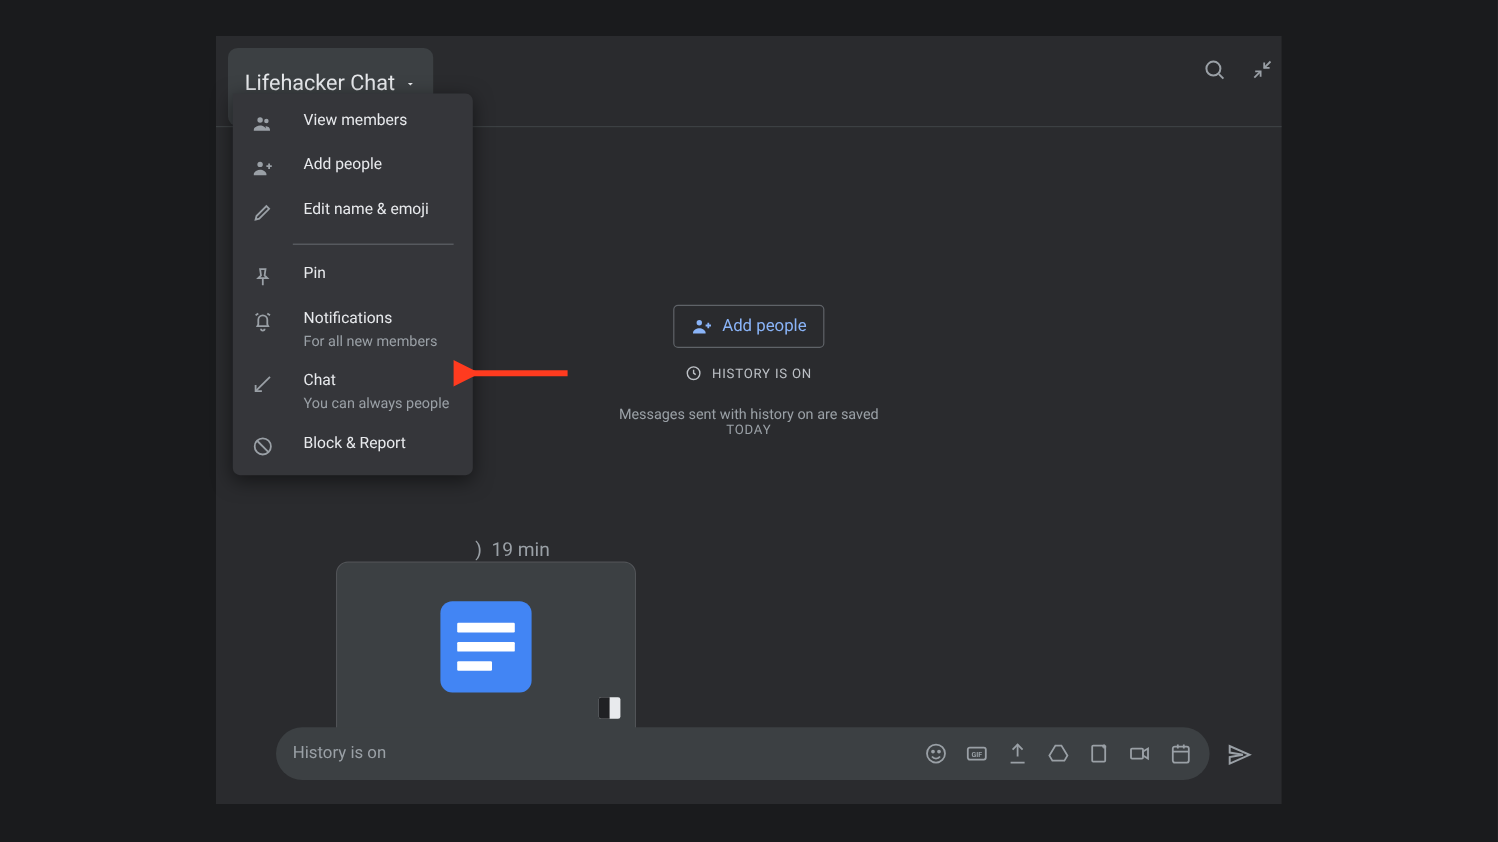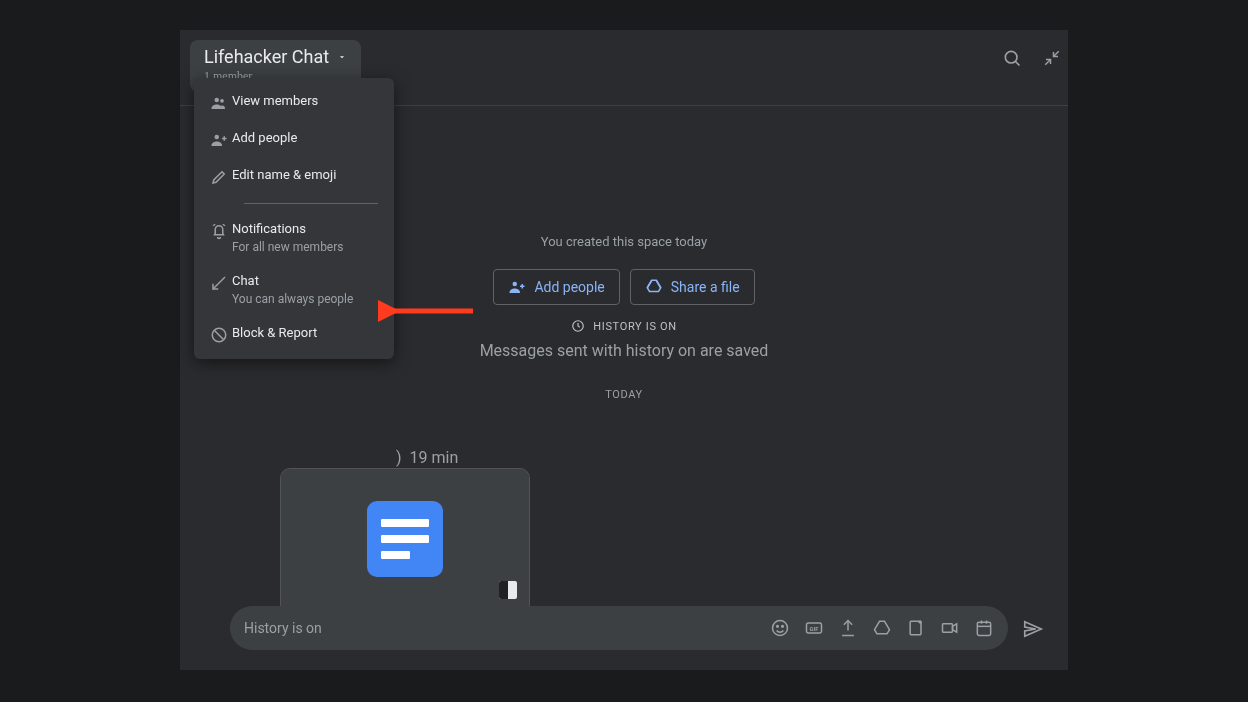--- a/index.html
+++ b/index.html
@@ -1,37 +1,37 @@
 <!DOCTYPE html>
 <html><head>
   <meta charset="utf-8">
   <style>
     * { margin:0; padding:0; box-sizing:border-box; font-family:"Google Sans",Roboto,Arial,sans-serif; }
     body { background:#1a1b1d; width:1248px; height:702px; overflow:hidden; color:#e8eaed; position:relative;}
     .app-frame { position:absolute; left:180px; top:30px; width:888px; height:640px; background:#2a2b2e; }
 
     
     .header-bar { height:76px; border-bottom:1px solid #3c4043; display:flex; align-items:flex-start; padding:10px 8px 0 10px; position:relative;}
-    .space-chip { background:#3c4043; border-radius:8px; padding:6px 14px 8px 14px; display:inline-flex; flex-direction:column; cursor:pointer; }
+    .space-chip { background:#3c4043; border-radius:8px; padding:19px 14px 8px 14px; display:inline-flex; flex-direction:column; cursor:pointer; }
     .chip-row{display:flex;align-items:center;gap:8px;}
     .space-title { font-size:18px; font-weight:400; color:#e8eaed;}
     .subtitle { font-size:12px; color:#9aa0a6; margin-top:2px;font-family:Liberation Serif, serif;}
     .header-icons { position:absolute; right:6px; top:18px; display:flex; gap:20px; color:#9aa0a6;}
     .hicon{width:20px;height:20px;display:flex;align-items:center;justify-content:center;cursor:pointer;}
 
     
     .body-area{ position:relative; height:calc(100% - 76px - 68px); }
     .info-block{ position:absolute; left:0; right:0; top:128px; text-align:center; color:#9aa0a6;}
     .info-line{ font-size:13px; }
     .actions-row{ display:flex; gap:10px; justify-content:center; margin:20px 0 14px;}
     .out-btn{ border:1px solid #5f6368; border-radius:4px; padding:8px 14px; font-size:14px; color:#8ab4f8; background:transparent; cursor:pointer; display:flex; align-items:center; gap:8px;}
     .out-btn svg{width:18px;height:18px;}
     .hist-row{display:flex;justify-content:center;align-items:center;gap:8px; font-size:11px; letter-spacing:.06em; color:#bdc1c6;}
-    .hist-sub{ font-size:16px; color:#9aa0a6; margin-top:8px;}
-    .today{ font-size:11px; letter-spacing:.06em; color:#9aa0a6; margin-top:28px;}
+    .hist-sub{ font-size:12px; color:#9aa0a6; margin-top:20px;}
+    .today{ font-size:11px; letter-spacing:.06em; color:#9aa0a6; margin-top:0;}
     .ts{ position:absolute; left:216px; top:342px; font-size:16px; color:#9aa0a6;}
     .ts .paren{color:#9aa0a6;}
 
     
     .card{ position:absolute; left:100px; top:362px; width:250px; height:180px; background:#3c4043; border-radius:10px; overflow:hidden; border:1px solid #515357;}
     .card-prev{ height:140px; background:#3c4043; display:flex; align-items:center; justify-content:center; position:relative;}
     .docs-big{ width:76px; height:76px; background:#4285f4; border-radius:10px; display:flex; flex-direction:column; justify-content:center; gap:8px; padding:16px 14px;}
     .docs-big span{height:8px; background:#fff; border-radius:1px;}
     .docs-big span:nth-child(1){width:100%;}
     .docs-big span:nth-child(2){width:100%;}
@@ -48,21 +48,21 @@
     
     .composer{ position:absolute; left:50px; right:60px; bottom:20px; height:44px; background:#3c4043; border-radius:22px; display:flex; align-items:center; padding:0 14px;}
     .composer input{ flex:1; background:transparent; border:none; outline:none; color:#e8eaed; font-size:14px;}
     .composer input::placeholder{color:#9aa0a6;}
     .comp-icons{display:flex; gap:14px; color:#9aa0a6;}
     .cicon{width:20px;height:20px;display:flex;align-items:center;justify-content:center;cursor:pointer;}
     .send{ position:absolute; right:24px; bottom:30px; color:#9aa0a6;}
 
     
     .menu{ position:absolute; left:14px; top:48px; width:200px; background:#35363a; border-radius:0 6px 6px 6px; box-shadow:0 4px 16px rgba(0,0,0,.5); padding:6px 0; z-index:5;}
-    .menu .mi{ display:flex; gap:4px; padding:9px 16px; align-items:flex-start; cursor:pointer;}
+    .menu .mi{ display:flex; gap:25px; padding:9px 16px; align-items:flex-start; cursor:pointer;}
     .menu .mi.highlighted{background:#444549;}
     .mi-ic{width:18px; height:18px; color:#9aa0a6; flex-shrink:0; margin-top:1px;}
     .mi-txt{font-size:13px; color:#e8eaed;}
     .mi-sub{font-size:12px; color:#9aa0a6; margin-top:3px; line-height:1.35;}
     .sep{height:1px; background:#5f6368; margin:8px 16px 8px 50px;}
 
     
     .arrow{position:absolute;z-index:6;}
 
     svg{display:block;}
@@ -131,20 +131,31 @@
             </svg>
           </div>
           <div>
             <div class="mi-txt">Edit name &amp; emoji</div>
           </div>
         </div>
         <div class="sep"></div>
         <div class="mi">
           <div class="mi-ic">
             <svg viewBox="0 0 24 24" fill="none" stroke="#9aa0a6" stroke-width="2">
+              <path d="M9 3h6l-1 7 3 3H7l3-3z"></path>
+              <path d="M12 13v8"></path>
+            </svg>
+          </div>
+          <div>
+            <div class="mi-txt">Pin</div>
+          </div>
+        </div>
+        <div class="mi">
+          <div class="mi-ic">
+            <svg viewBox="0 0 24 24" fill="none" stroke="#9aa0a6" stroke-width="2">
               <path d="M6 17h12l-1-2V10a5 5 0 10-10 0v5z"></path>
               <path d="M10 20a2 2 0 004 0"></path>
               <path d="M4 5l3-2M20 5l-3-2"></path>
             </svg>
           </div>
           <div>
             <div class="mi-txt">Notifications</div>
             <div class="mi-sub">For all new members</div>
           </div>
         </div>
@@ -170,37 +181,28 @@
           <div>
             <div class="mi-txt">Block &amp; Report</div>
           </div>
         </div>
       </div>
   </div>
 
   <div class="body-area">
 
     <div class="info-block">
-      <div class="info-line">You created this space today</div>
       <div class="actions-row">
         <button class="out-btn">
           <svg viewBox="0 0 24 24" fill="#8ab4f8">
               <circle cx="9" cy="8" r="3"></circle>
               <path d="M2 19c0-3 4-5 7-5s7 2 7 5v1H2z"></path>
               <path d="M19 8v6M16 11h6" stroke="#8ab4f8" stroke-width="2" fill="none"></path>
             </svg>
           <span>Add people</span>
-        </button>
-        <button class="out-btn">
-          <svg viewBox="0 0 24 24" fill="none" stroke="#8ab4f8" stroke-width="2">
-              <path d="M9 3h6l6 10-3 5H6l-3-5z"></path>
-              <path d="M9 3L3 13"></path>
-              <path d="M15 3l6 10"></path>
-            </svg>
-          <span>Share a file</span>
         </button>
       </div>
       <div class="hist-row">
         <svg width="14" height="14" viewBox="0 0 24 24" fill="none" stroke="#bdc1c6" stroke-width="2">
             <circle cx="12" cy="12" r="9"></circle>
             <path d="M12 7v5l3 2"></path>
           </svg>
         <span>HISTORY IS ON</span>
       </div>
       <div class="hist-sub">Messages sent with history on are saved</div>

